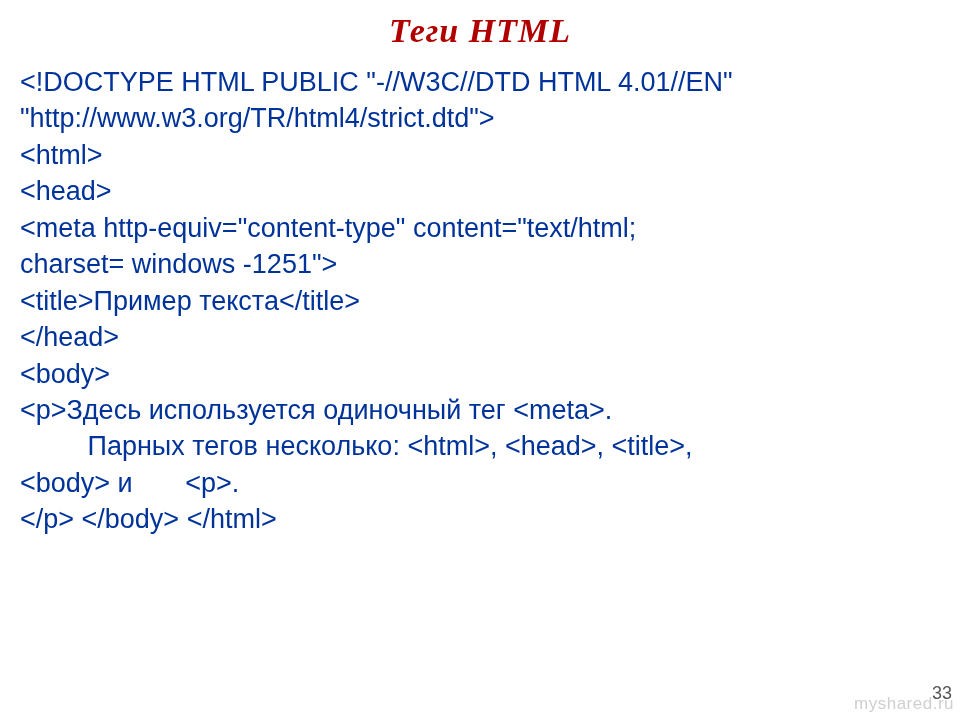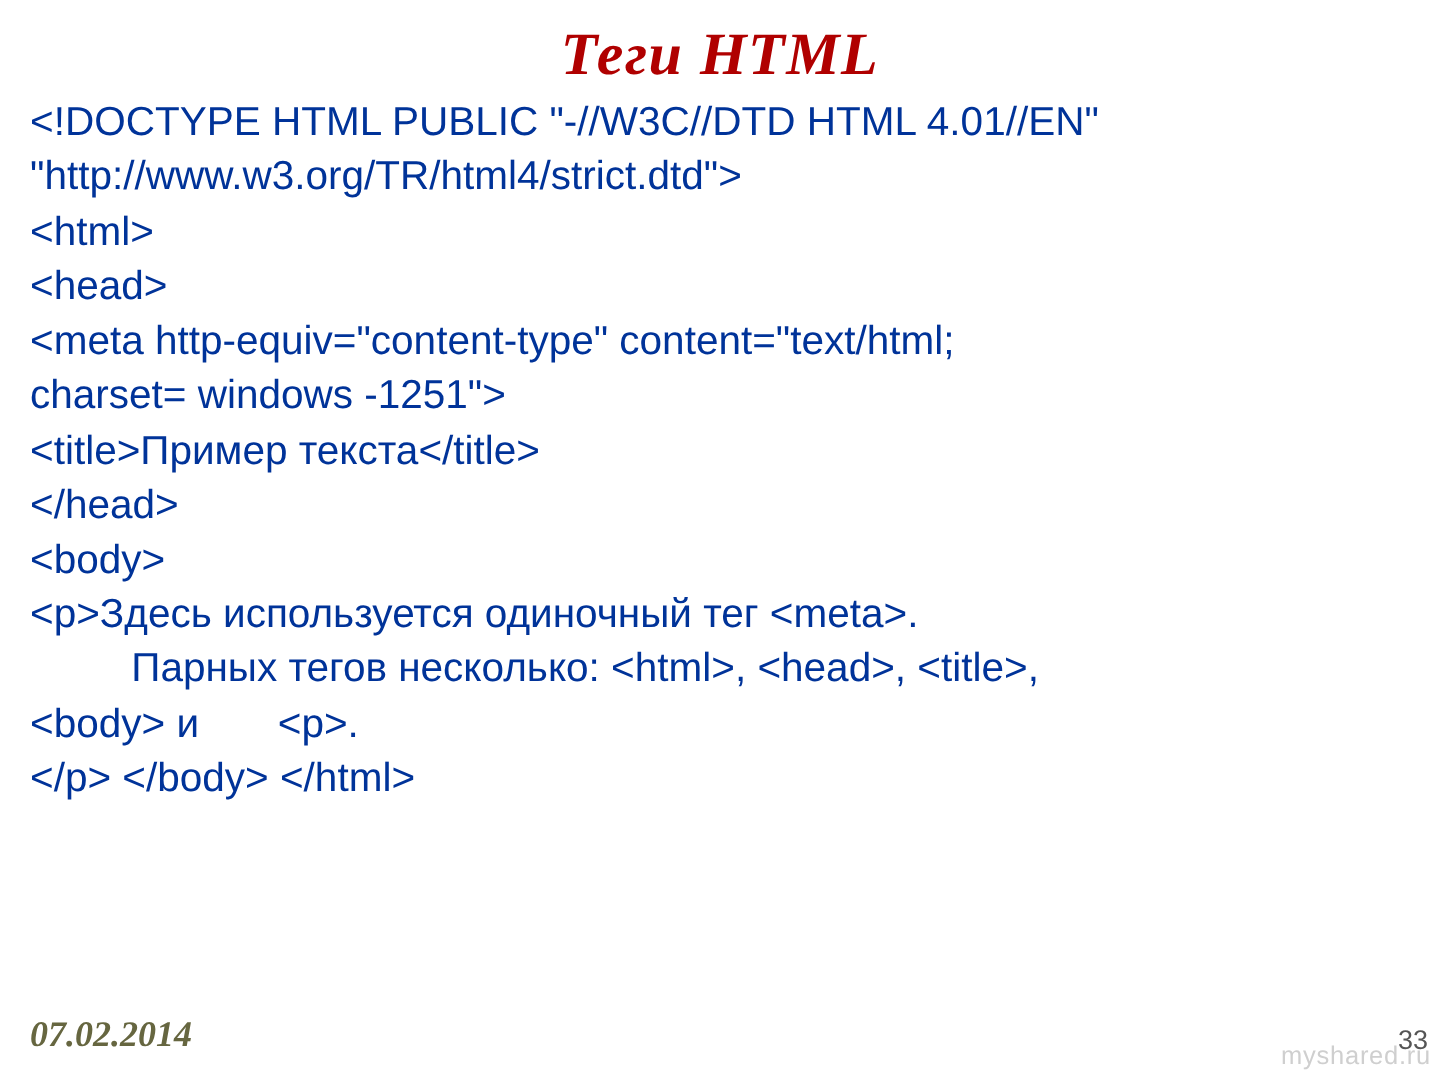--- a/index.html
+++ b/index.html
@@ -17,22 +17,22 @@
     height: 720px;
     box-sizing: border-box;
     padding: 8px 20px 0 20px;
   }
   .title {
     text-align: center;
     font-family: Georgia, 'Times New Roman', serif;
     font-style: italic;
     font-weight: bold;
     color: #b00000;
-    font-size: 40px;
-    margin: 4px 0 4px 0;
+    font-size: 34px;
+    margin: 4px 0 14px 0;
     letter-spacing: 1px;
   }
   .codeblock {
     color: #003399;
     font-size: 27px;
     line-height: 1.35;
     font-family: Verdana, Geneva, sans-serif;
     white-space: pre-wrap;
   }
   .footnote {
@@ -85,17 +85,16 @@
 <span>charset= windows -1251"&gt;</span>
 <span>&lt;title&gt;Пример текста&lt;/title&gt;</span>
 <span>&lt;/head&gt;</span>
 <span>&lt;body&gt;</span>
 <span>&lt;p&gt;Здесь используется одиночный тег &lt;meta&gt;.</span>
 <span>         Парных тегов несколько: &lt;html&gt;, &lt;head&gt;, &lt;title&gt;,</span>
 <span>&lt;body&gt; и       &lt;p&gt;.</span>
 <span>&lt;/p&gt; &lt;/body&gt; &lt;/html&gt;</span></div>
 
 
-  <div class="date">07.02.2014</div>
   <div class="pagenum">33</div>
   <div class="watermark">myshared.ru</div>
 
 </div>
 
 </body></html>

